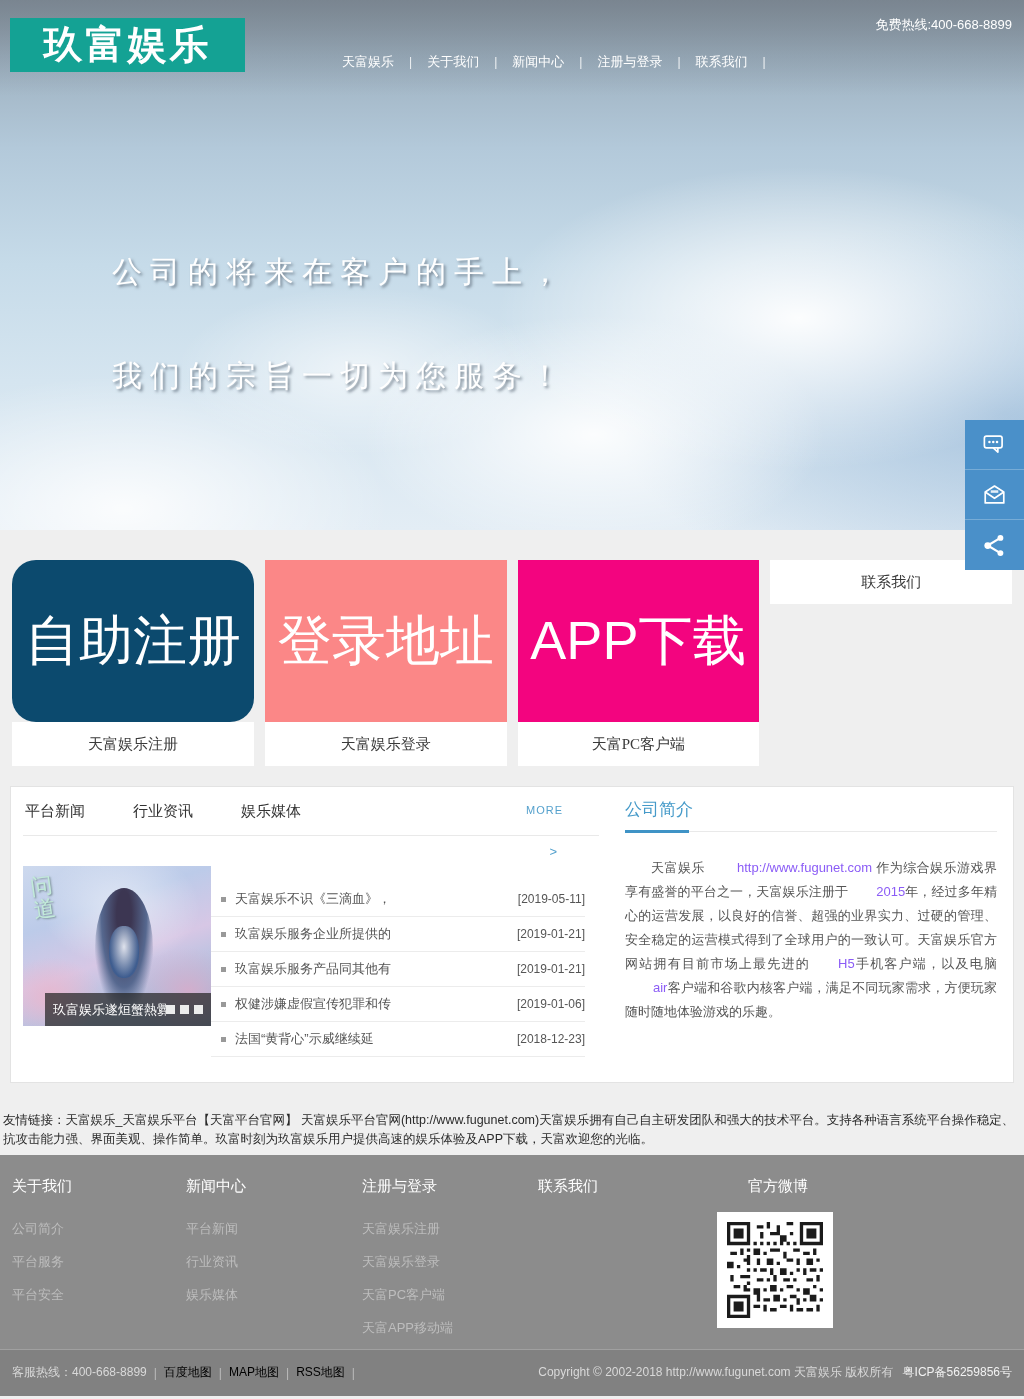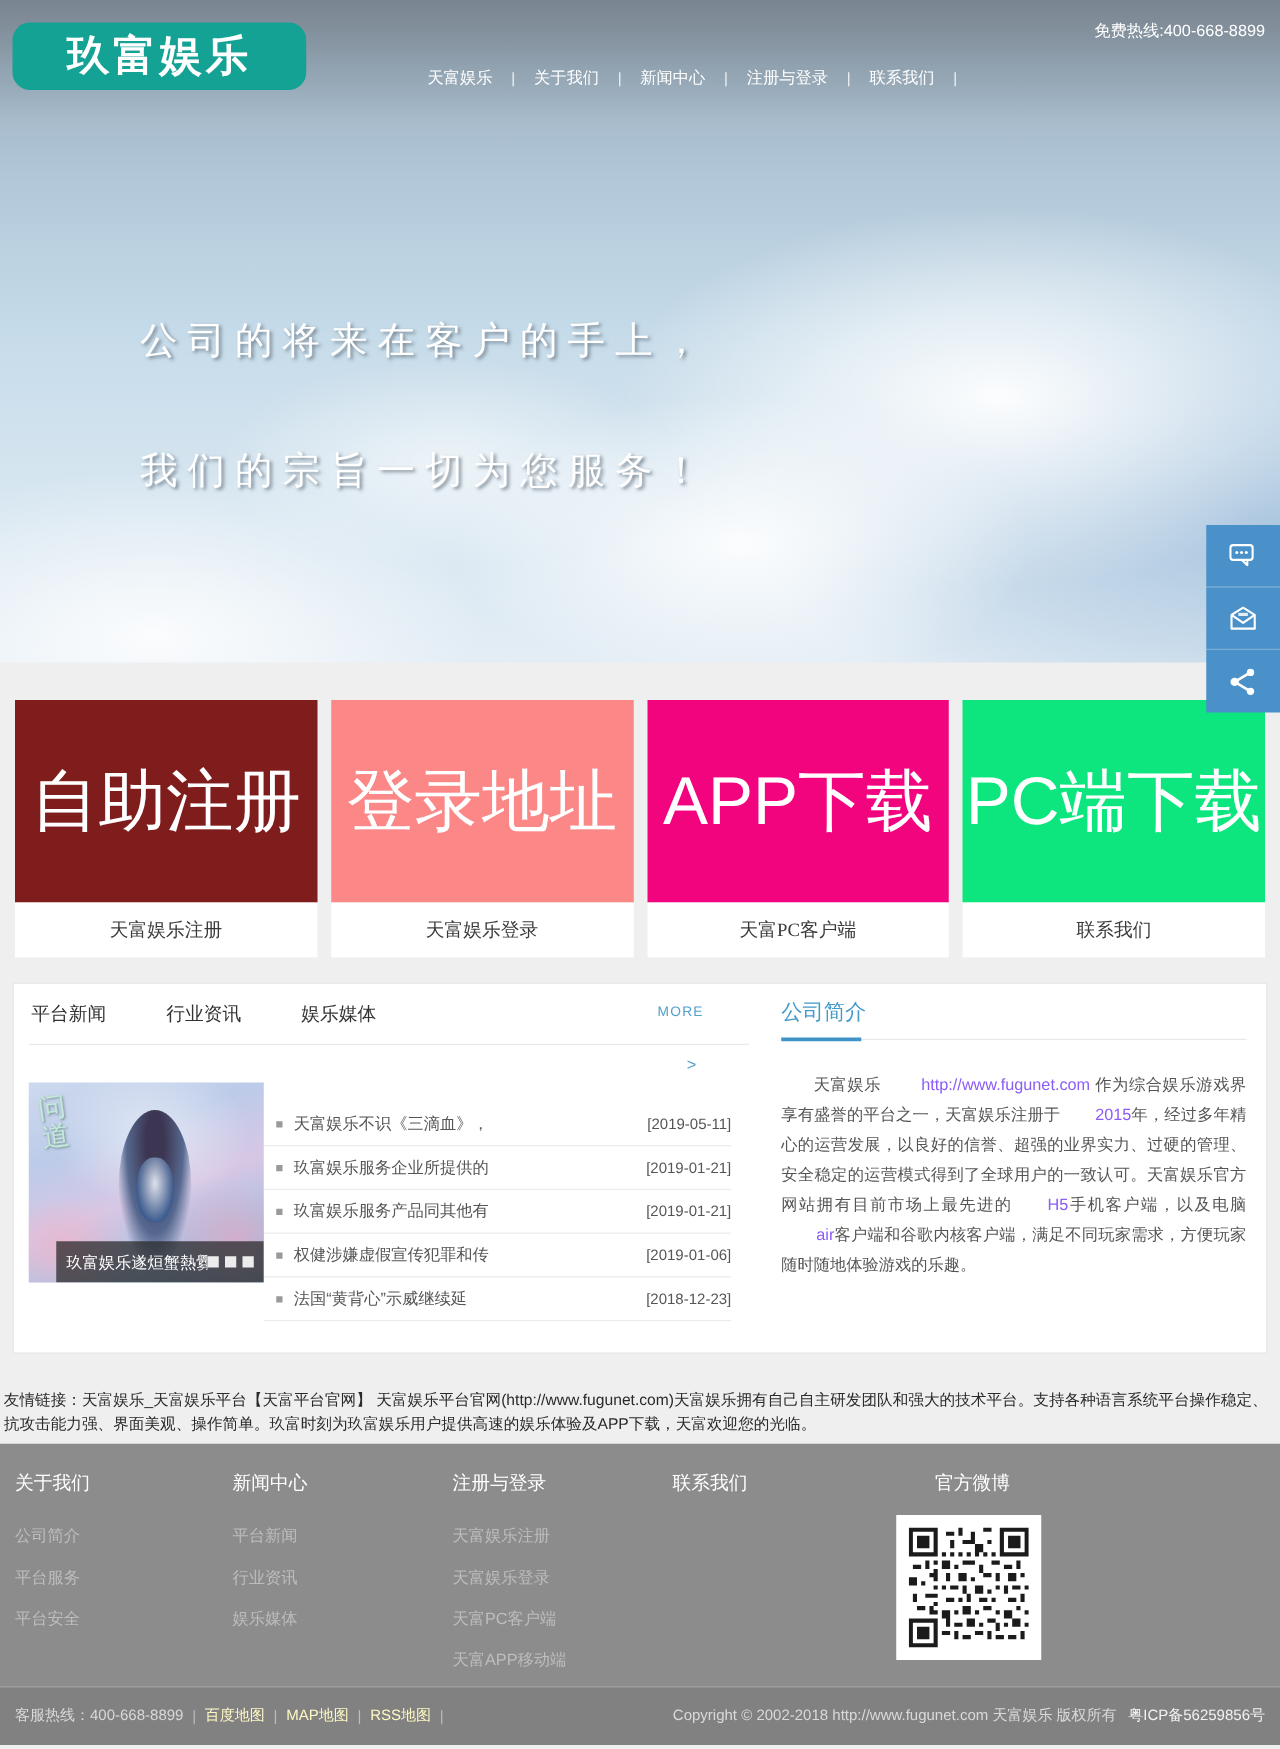--- a/index.html
+++ b/index.html
@@ -16,41 +16,41 @@
       radial-gradient(ellipse 420px 210px at 78% 60%, rgba(255,255,255,.95), rgba(255,255,255,0) 72%),
       radial-gradient(ellipse 330px 170px at 58% 82%, rgba(255,255,255,.9), rgba(255,255,255,0) 70%),
       radial-gradient(ellipse 520px 260px at 98% 78%, rgba(168,196,222,.95), rgba(168,196,222,0) 75%),
       radial-gradient(ellipse 380px 190px at 12% 96%, rgba(255,255,255,.85), rgba(255,255,255,0) 70%),
       radial-gradient(ellipse 260px 120px at 35% 70%, rgba(255,255,255,.6), rgba(255,255,255,0) 70%),
       linear-gradient(180deg, #8e9ba6 0%, #9db0bf 10%, #b3c9da 28%, #c6dbe9 50%, #d5e5f0 72%, #e3edf5 100%);
   }
   .logo {
     position: absolute; left: 10px; top: 18px; width: 235px; height: 54px;
     background: #14a294; color: #fff; display: flex; align-items: center; justify-content: center;
-    font-size: 34px; font-weight: 800; letter-spacing: 3px; cursor: pointer; border-radius: 14px;
+    font-size: 39px; font-weight: 800; letter-spacing: 3px; cursor: pointer;
   }
   .main-nav { position: absolute; left: 342px; top: 53px; display: flex; align-items: center; color: #fff; font-size: 13px; }
   .nav-item { margin-right: 15px; cursor: pointer; white-space: nowrap; }
   .nav-sep { margin-right: 15px; opacity: .85; font-size: 12px; }
   .hotline { position: absolute; right: 12px; top: 16px; color: #fff; font-size: 13px; }
   .slogan { position: absolute; left: 112px; color: #fff; font-size: 30px; font-weight: 500;
     letter-spacing: 8px; text-shadow: 2px 2px 3px rgba(96,110,124,.8); white-space: nowrap; }
   .slogan1 { top: 252px; } .slogan2 { top: 356px; }
   
   .side-buttons { position: absolute; top: 420px; right: 0; width: 59px; z-index: 60; }
   .side-btn { width: 59px; height: 50px; background: #4a90c9; display: flex; align-items: center;
     justify-content: center; border-bottom: 1px solid rgba(255,255,255,.25); cursor: pointer; }
   .side-btn:last-child { border-bottom: none; }
   .side-btn svg { display: block; }
   
   .quick-links { padding: 30px 12px 16px; display: flex; gap: 11px; background: #efefef; }
   .ql-card { flex: 1; cursor: pointer; }
   .ql-top { height: 162px; display: flex; align-items: center; justify-content: center;
     color: #fff; font-size: 54px; font-weight: 500; white-space: nowrap; overflow: hidden; }
-  .c1 { background: #7f1d1d; } .c2 { background: #fb8787; } .c3 { background: #f3047f; } .c4 { background: #0de67e; }
+  .c1 { background: #0c4a6e; border-radius: 24px; } .c2 { background: #fb8787; } .c3 { background: #f3047f; } .c4 { background: #0de67e; }
   .ql-caption { height: 44px; background: #fff; display: flex; align-items: center; justify-content: center;
     font-size: 15px; color: #3a3a3a; font-family: "Liberation Serif", "DejaVu Serif", serif; }
   
   .news-panel { margin: 4px 10px 0; background: #fff; border: 1px solid #e3e3e3; display: flex; min-height: 297px; }
   .np-left { width: 588px; flex-shrink: 0; padding: 0 0 24px 12px; }
   .tabs-row { height: 49px; border-bottom: 1px solid #e9e9e9; display: flex; align-items: center; position: relative; }
   .tab { font-size: 15px; color: #333; margin-right: 44px; cursor: pointer; padding: 0 2px; }
   .more-link { position: absolute; right: 36px; top: 17px; font-size: 11px; color: #55a1cd; letter-spacing: 1px; cursor: pointer; }
   .arrow-row { height: 26px; text-align: right; padding-right: 42px; font-size: 13px; color: #55a1cd; line-height: 32px; cursor: pointer; }
   .news-content { display: flex; padding-top: 4px; }
@@ -96,21 +96,21 @@
   .flink { color: #bdbdbd; font-size: 13px; margin-bottom: 15px; cursor: pointer; }
   .qr-title { color: #fff; font-size: 15px; font-weight: 400; margin-bottom: 16px; padding-left: 6px; }
   .qr-box { width: 116px; height: 116px; background: #fff; padding: 10px; margin-left: -25px; }
   .qr-box svg { width: 96px; height: 96px; display: block; }
   
   .bottom-bar { height: 47px; background: #818181; border-top: 1px solid #a0a0a0;
     display: flex; align-items: center; justify-content: space-between; padding: 0 12px;
     font-size: 12px; color: #d9d9d9; }
   .bb-left { display: flex; align-items: center; }
   .bb-sep { margin: 0 7px; color: #bcbcbc; }
-  .bb-link { cursor: pointer; color: #fef9c3; }
+  .bb-link { cursor: pointer; color: #000000; }
   .icp { color: #f2f2f2; font-weight: normal; margin-left: 6px; }
 </style>
 </head>
 <body>
 
 <div class="hero">
   <div class="logo">玖富娱乐</div>
   <nav class="main-nav">
     <span class="nav-item">天富娱乐</span>
     <span class="nav-sep">|</span>
@@ -168,21 +168,20 @@
   </div>
   <div class="ql-card">
     <div class="ql-top c2">登录地址</div>
     <div class="ql-caption">天富娱乐登录</div>
   </div>
   <div class="ql-card">
     <div class="ql-top c3">APP下载</div>
     <div class="ql-caption">天富PC客户端</div>
   </div>
   <div class="ql-card">
-    <div class="ql-top c4">PC端下载</div>
     <div class="ql-caption">联系我们</div>
   </div>
 </div>
 
 <div class="news-panel">
   <div class="np-left">
     <div class="tabs-row">
       <span class="tab">平台新闻</span>
       <span class="tab">行业资讯</span>
       <span class="tab">娱乐媒体</span>

